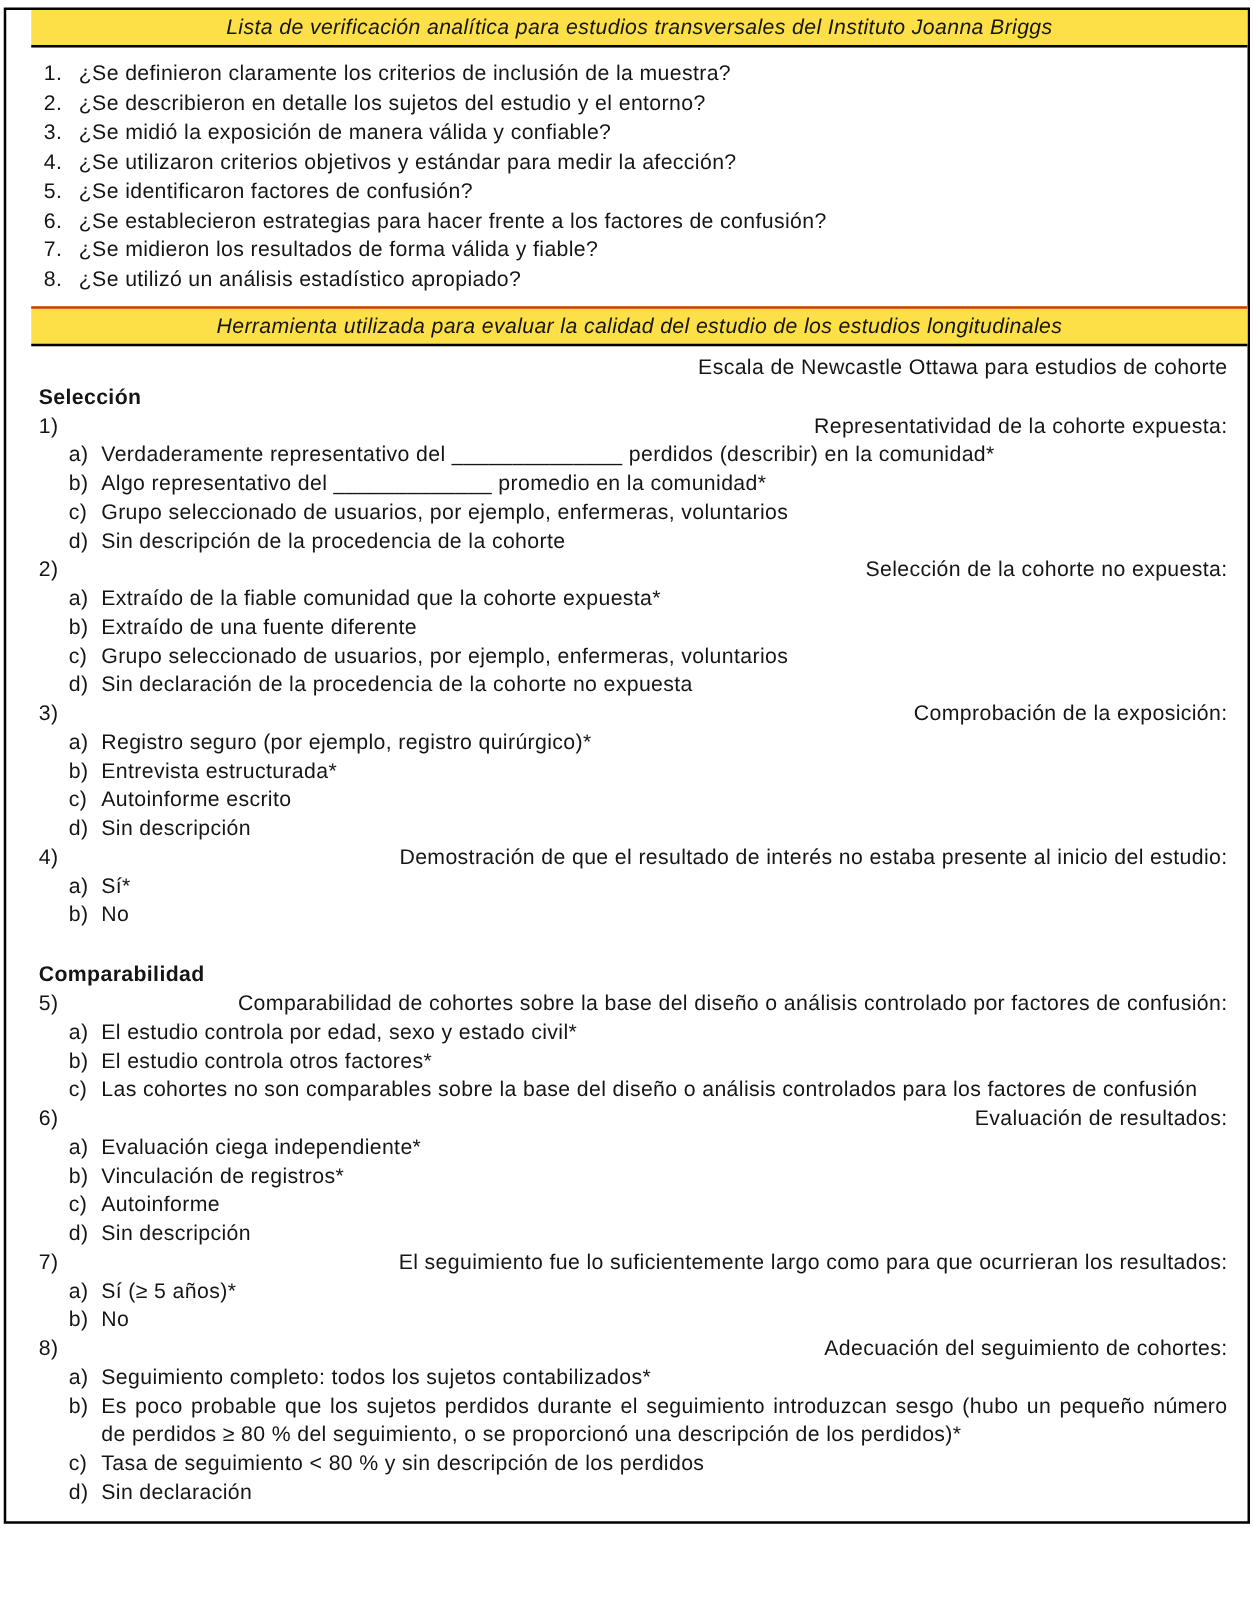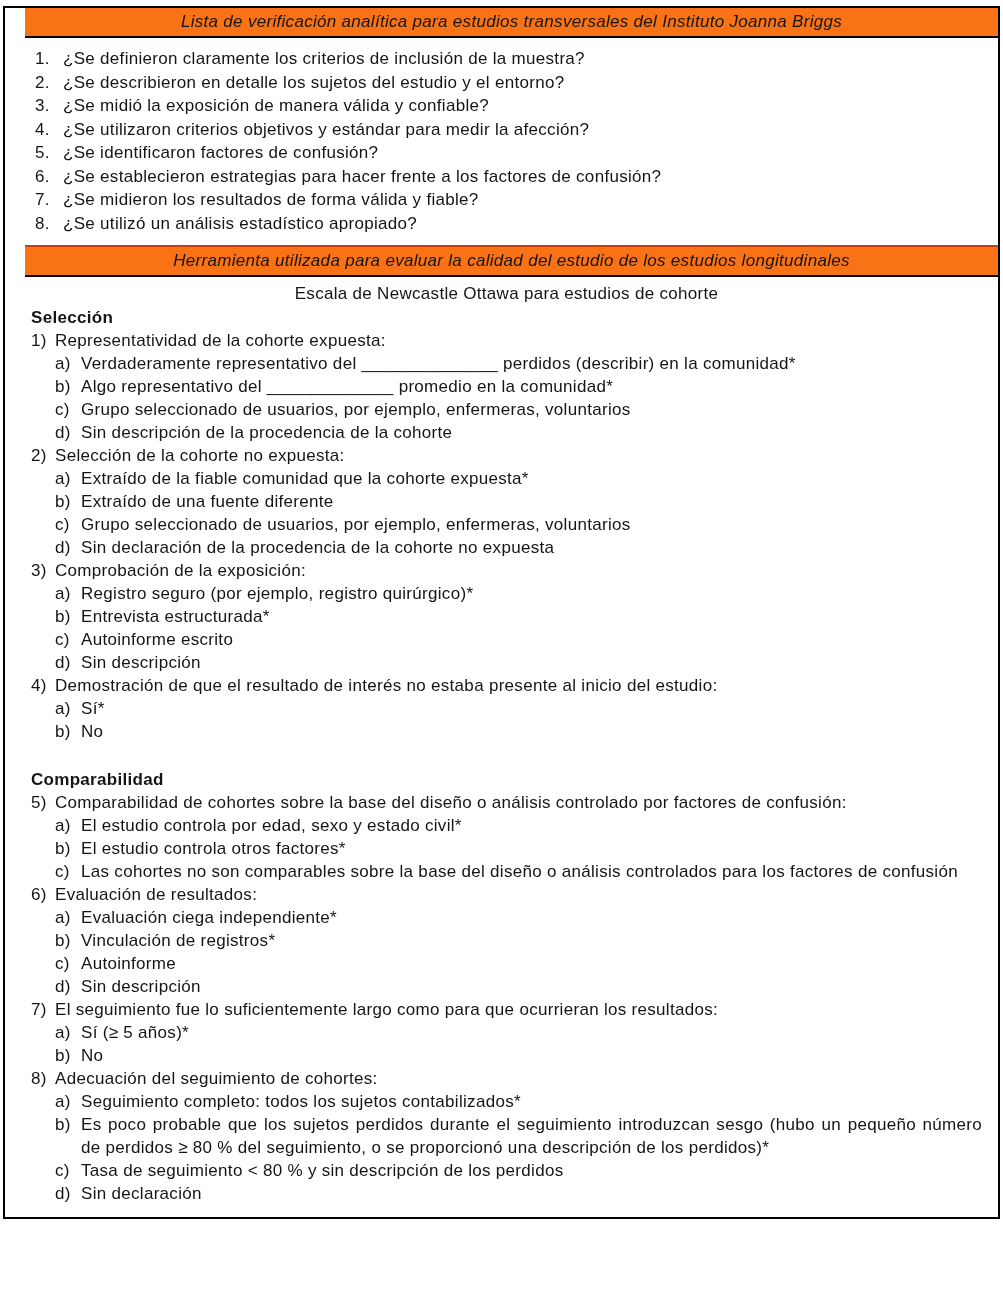--- a/index.html
+++ b/index.html
@@ -19,40 +19,40 @@
     padding-top: 8px;
     line-height: 22px;
   }
   .title-block .main-title { font-weight: bold; }
   .title-block .sub-title { font-weight: normal; }
   .outer-box {
     margin: 6px 3px 4px 3px;
     border: 2px solid #000000;
   }
   .band {
-    background: #f97316;
+    background: #fde047;
     text-align: center;
     font-style: italic;
     padding: 3px 6px 4px 6px;
     line-height: 21px;
     border-bottom: 2px solid #000000;
     margin-left: 20px;
   }
   .band.mid { border-top: 2px solid #c2410c; }
   .jbi-list { padding: 9px 14px 10px 30px; }
   .jbi-item { display: flex; line-height: 23.5px; }
   .jbi-item .num { flex: none; width: 28px; }
   .jbi-item .txt { flex: 1; }
   .nos { padding: 5px 16px 12px 26px; }
-  .nos-title { text-align: center; line-height: 24px; }
+  .nos-title { text-align: right; line-height: 24px; }
   .group-heading { font-weight: bold; line-height: 23px; }
   .group-1 { margin-top: 25px; }
   .q { display: flex; line-height: 23px; }
   .q-num { flex: none; width: 24px; }
-  .q-text { flex: 1; }
+  .q-text { flex: 1; text-align: right; }
   .opt { display: flex; line-height: 23px; padding-left: 24px; }
   .opt-letter { flex: none; width: 26px; }
   .opt-text { flex: 1; text-align: justify; }
 </style>
 </head>
 <body>
 
 <div class="page">
 
 

